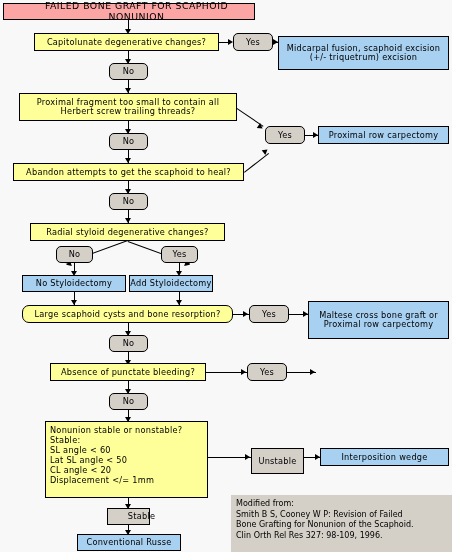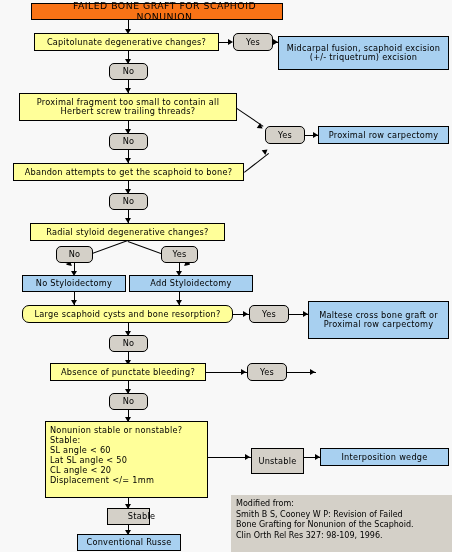--- a/index.html
+++ b/index.html
@@ -25,27 +25,26 @@
     align-items: center;
     justify-content: center;
     text-align: center;
     line-height: 1.08;
     color: #000;
     font-size: 8.2px;
     letter-spacing: 0.25px;
     white-space: pre-line;
   }
   .title-node {
-    background: #f97316;
+    background: #fca5a5;
     border: 1px solid #000;
     font-size: 9.3px;
     letter-spacing: 0.5px;
     justify-content: flex-start;
     padding-left: 15px;
-    margin-left: 28px;
   }
   .decision {
     background: #ffff99;
   }
   .outcome {
     background: #a8d0f0;
   }
   .branch {
     background: #d4d0c8;
     border: 1px solid #000;
@@ -141,21 +140,21 @@
   <div class="arrow-r" style="left:313px; top:132px;"></div>
 
   <div class="node outcome" style="left:318px; top:126px; width:131px; height:18px;">Proximal row carpectomy</div>
 
   <div class="edge vline" style="left:128px; top:121px; height:12px;"></div>
   <div class="arrow-d" style="left:125px; top:129px;"></div>
   <div class="node branch" style="left:109px; top:133px; width:39px; height:17px;">No</div>
   <div class="edge vline" style="left:128px; top:150px; height:13px;"></div>
   <div class="arrow-d" style="left:125px; top:158px;"></div>
 
-  <div class="node decision" style="left:13px; top:163px; width:231px; height:18px;">Abandon attempts to get the scaphoid to bone?</div>
+  <div class="node decision" style="left:13px; top:163px; width:231px; height:18px;">Abandon attempts to get the scaphoid to heal?</div>
 
   <div class="diag" style="left:244px; top:172px; width:31px; transform:rotate(-38deg);"></div>
   <div class="arrow-r" style="left:263px; top:148px; transform:rotate(-38deg);"></div>
 
   <div class="edge vline" style="left:128px; top:181px; height:12px;"></div>
   <div class="arrow-d" style="left:125px; top:189px;"></div>
   <div class="node branch" style="left:109px; top:193px; width:39px; height:17px;">No</div>
   <div class="edge vline" style="left:128px; top:210px; height:13px;"></div>
   <div class="arrow-d" style="left:125px; top:218px;"></div>
 
@@ -168,21 +167,21 @@
 
   <div class="node branch" style="left:56px; top:246px; width:37px; height:17px;">No</div>
   <div class="node branch" style="left:161px; top:246px; width:37px; height:17px;">Yes</div>
 
   <div class="edge vline" style="left:74px; top:263px; height:11px;"></div>
   <div class="arrow-d" style="left:71px; top:271px;"></div>
   <div class="edge vline" style="left:179px; top:263px; height:11px;"></div>
   <div class="arrow-d" style="left:176px; top:271px;"></div>
 
   <div class="node outcome" style="left:22px; top:275px; width:104px; height:17px;">No Styloidectomy</div>
-  <div class="node outcome" style="left:129px; top:275px; width:124px; height:17px;">Add Styloidectomy</div>
+  <div class="node outcome" style="left:129px; top:275px; width:84px; height:17px;">Add Styloidectomy</div>
 
   <div class="edge vline" style="left:74px; top:292px; height:13px;"></div>
   <div class="arrow-d" style="left:71px; top:300px;"></div>
   <div class="edge vline" style="left:179px; top:292px; height:13px;"></div>
   <div class="arrow-d" style="left:176px; top:300px;"></div>
 
   <div class="node decision" style="left:22px; top:305px; width:211px; height:18px;border-radius:7px;">Large scaphoid cysts  and bone resorption?</div>
 
   <div class="edge hline" style="left:233px; top:314px; width:17px;"></div>
   <div class="arrow-r" style="left:243px; top:311px;"></div>

